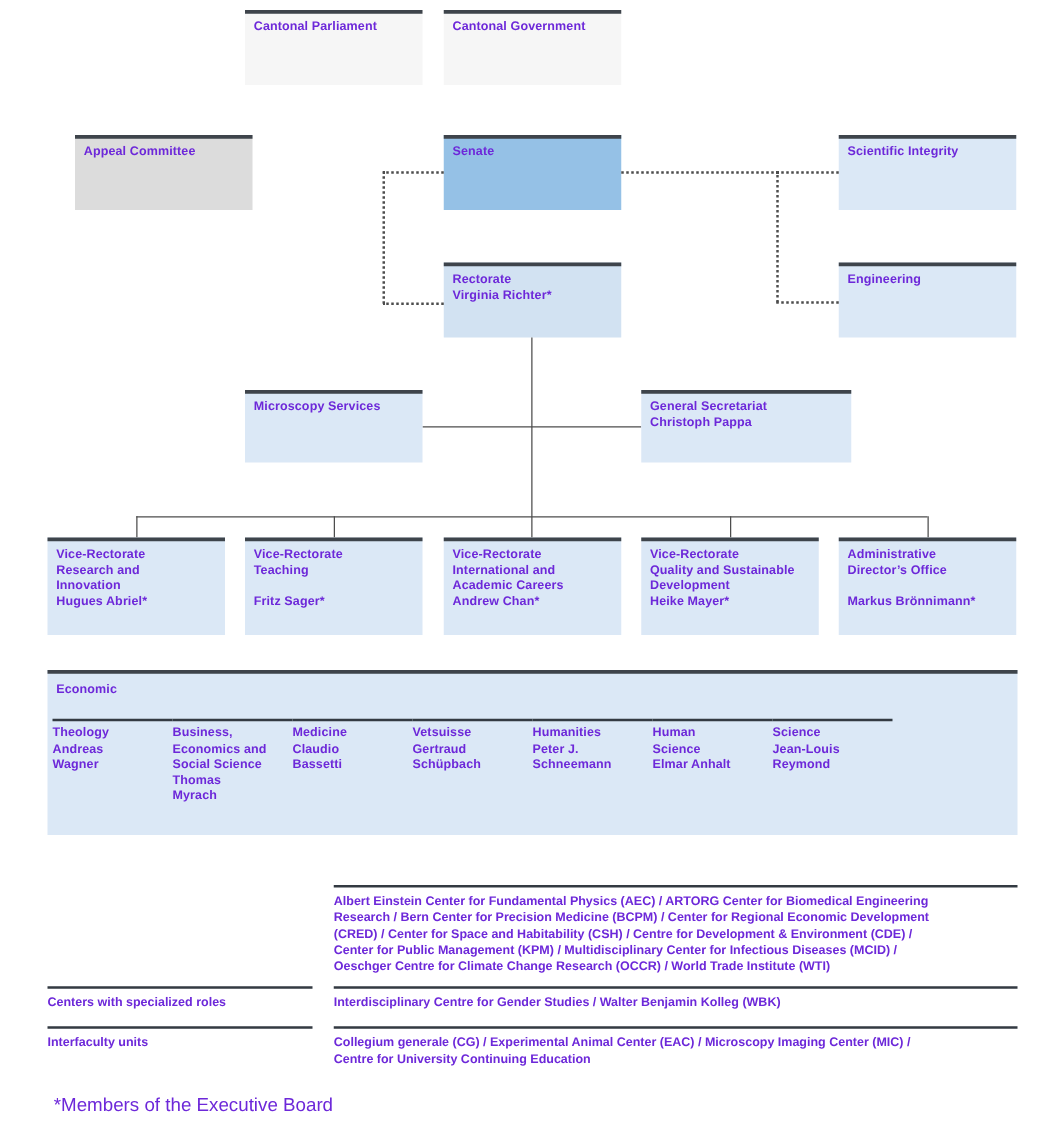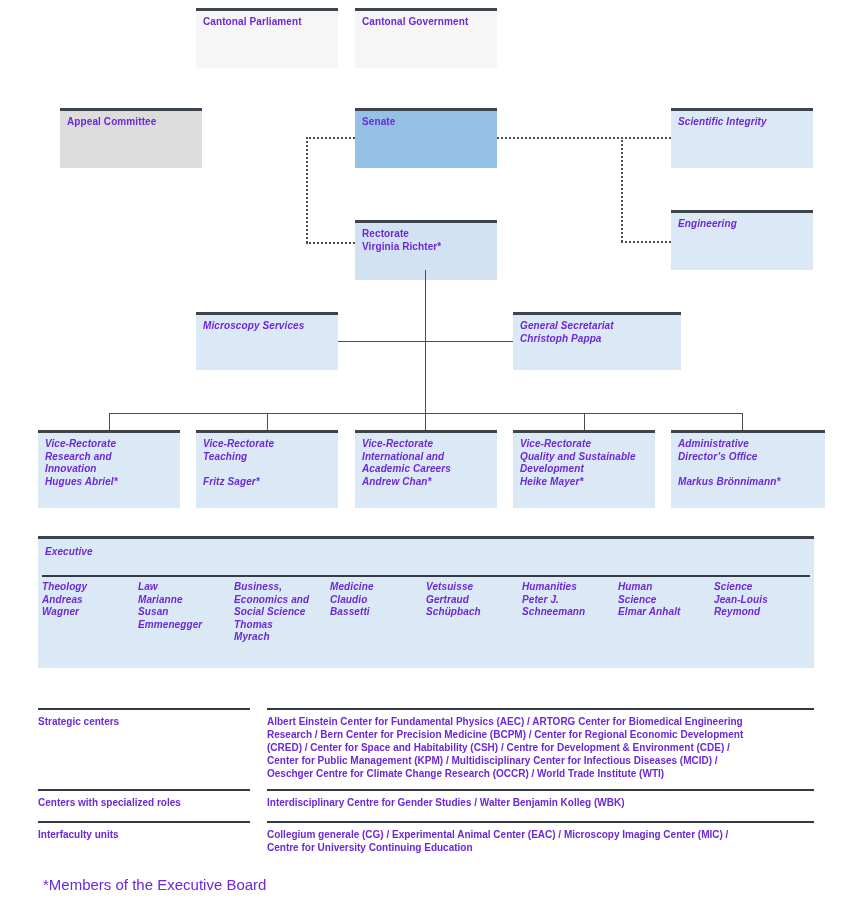--- a/index.html
+++ b/index.html
@@ -21,21 +21,21 @@
     display:block;
     font-size:10px;
     font-weight:bold;
     line-height:12.5px;
     white-space:pre-line;
     letter-spacing:0.1px;
   }
   .pale{background:#f6f6f6;}
   .gray{background:#dcdcdc;margin-left:22px;}
   .blue{background:#95c1e6;}
-  .light{background:#dbe8f6;font-style:italic;}
+  .light{background:#dbe8f6;}
   .mid{background:#d2e2f2;}
 
   
   .hline{position:absolute;height:0;border-top:1px solid #4d4d4d;}
   .vline{position:absolute;width:0;border-left:1px solid #4d4d4d;}
   .dot-h{position:absolute;height:0;border-top:2px dotted #4d4d4d;}
   .dot-v{position:absolute;width:0;border-left:2px dotted #4d4d4d;}
 
   
   .fac-grid{
@@ -83,21 +83,21 @@
   <div class="box gray" style="left:38px;top:108px;width:142px;height:60px">
     <span class="box-label">Appeal Committee</span>
   </div>
   <div class="box blue" style="left:355px;top:108px;width:142px;height:60px">
     <span class="box-label">Senate</span>
   </div>
   <div class="box light" style="left:671px;top:108px;width:142px;height:60px">
     <span class="box-label">Scientific Integrity</span>
   </div>
 
-  <div class="box mid" style="left:355px;top:220px;width:142px;height:60px">
+  <div class="box mid" style="left:355px;top:210px;width:142px;height:60px">
     <span class="box-label">Rectorate
 Virginia Richter*</span>
   </div>
   <div class="box light" style="left:671px;top:210px;width:142px;height:60px">
     <span class="box-label">Engineering</span>
   </div>
 
   <div class="dot-h" style="left:306px;top:137px;width:49px"></div>
   <div class="dot-v" style="left:306px;top:137px;height:106px"></div>
   <div class="dot-h" style="left:306px;top:242px;width:49px"></div>
@@ -140,40 +140,34 @@
 International and
 Academic Careers
 Andrew Chan*</span>
   </div>
   <div class="box light" style="left:513px;top:430px;width:142px;height:78px">
     <span class="box-label">Vice-Rectorate
 Quality and Sustainable
 Development
 Heike Mayer*</span>
   </div>
-  <div class="box light" style="left:671px;top:430px;width:154px;height:78px">
+  <div class="box light" style="left:671px;top:430px;width:142px;height:78px">
     <span class="box-label">Administrative
 Director’s Office
 
 Markus Brönnimann*</span>
   </div>
 
   <div class="box light" style="left:38px;top:536px;width:776px;height:132px;padding:7px 7px">
-    <span class="box-label">Executive</span>
+    <span class="box-label">Economic</span>
     <div class="fac-grid">
       <div class="fac-cell">
         <span class="box-label">Theology
 Andreas
 Wagner</span>
-      </div>
-      <div class="fac-cell">
-        <span class="box-label">Law
-Marianne
-Susan
-Emmenegger</span>
       </div>
       <div class="fac-cell">
         <span class="box-label">Business,
 Economics and
 Social Science
 Thomas
 Myrach</span>
       </div>
       <div class="fac-cell">
         <span class="box-label">Medicine
@@ -196,21 +190,20 @@
 Elmar Anhalt</span>
       </div>
       <div class="fac-cell">
         <span class="box-label">Science
 Jean-Louis
 Reymond</span>
       </div>
     </div>
   </div>
 
-  <div class="row-label" style="left:38px;top:708px;width:212px">Strategic centers</div>
   <div class="row-content" style="left:267px;top:708px;width:547px">Albert Einstein Center for Fundamental Physics (AEC) / ARTORG Center for Biomedical Engineering
 Research / Bern Center for Precision Medicine (BCPM) / Center for Regional Economic Development
 (CRED) / Center for Space and Habitability (CSH) / Centre for Development &amp; Environment (CDE) /
 Center for Public Management (KPM) / Multidisciplinary Center for Infectious Diseases (MCID) /
 Oeschger Centre for Climate Change Research (OCCR) / World Trade Institute (WTI)</div>
 
   <div class="row-label" style="left:38px;top:789px;width:212px">Centers with specialized roles</div>
   <div class="row-content" style="left:267px;top:789px;width:547px">Interdisciplinary Centre for Gender Studies / Walter Benjamin Kolleg (WBK)</div>
 
   <div class="row-label" style="left:38px;top:821px;width:212px">Interfaculty units</div>

